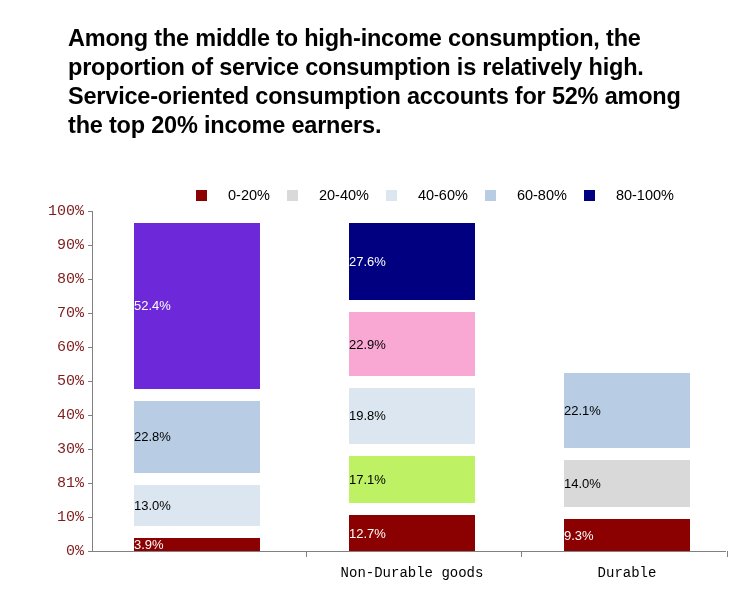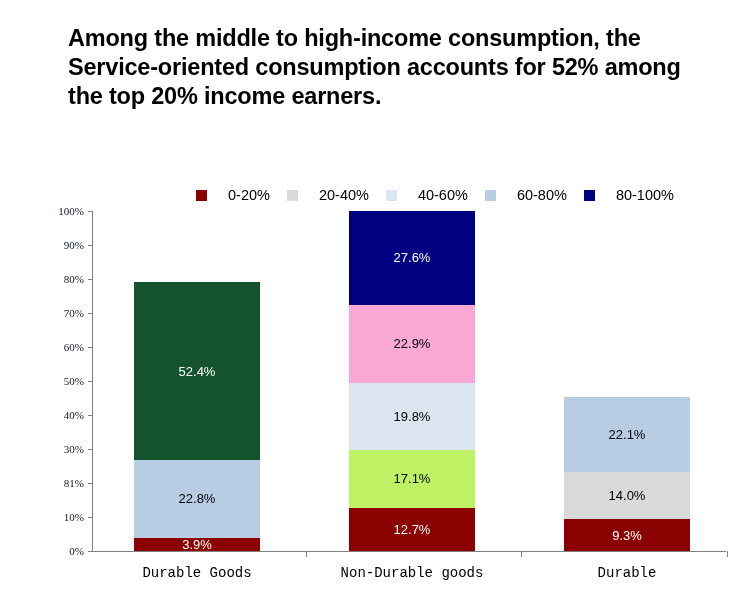--- a/index.html
+++ b/index.html
@@ -85,23 +85,23 @@
     left: -5px;
     width: 5px;
     height: 0;
     border-top: 1px solid #808080;
   }
   .y-tick-label {
     position: absolute;
     right: 100%;
     margin-right: 9px;
     transform: translateY(-50%);
-    font-family: Liberation Serif, serif;
-    font-size: 11px;
-    color: #0f172a;
+    font-family: Liberation Mono, monospace;
+    font-size: 15px;
+    color: #7f1d1d;
     white-space: nowrap;
   }
   .y-tick-row {
     position: absolute;
     left: 0;
     width: 0;
     height: 0;
   }
 
   .x-tick-line {
@@ -118,22 +118,22 @@
     bottom: 0;
     width: 126px;
     height: 100%;
     display: flex;
     flex-direction: column-reverse;
   }
   .seg {
     width: 100%;
     display: flex;
     align-items: center;
-    justify-content: center;
     box-sizing: border-box;
+    margin-top: 12px;
   }
   .seg-label {
     font-family: "Liberation Sans", sans-serif;
     font-size: 13px;
     line-height: 13px;
     white-space: nowrap;
   }
   .seg-label.dark { color: #000000; }
   .seg-label.light { color: #ffffff; }
 
@@ -147,20 +147,21 @@
     font-size: 14px;
     color: #000000;
     white-space: nowrap;
   }
 </style>
 </head>
 <body>
 
 <div id="title-block">
   <div class="title-line">Among the middle to high-income consumption, the</div>
+  <div class="title-line">proportion of service consumption is relatively high.</div>
   <div class="title-line">Service-oriented consumption accounts for 52% among</div>
   <div class="title-line">the top 20% income earners.</div>
 </div>
 
 <div id="chart-area">
 
   <div id="legend">
       <div class="legend-item">
         <span class="legend-swatch" style="background: rgb(139, 0, 0);"></span>
         <span class="legend-label">0-20%</span>
@@ -228,27 +229,29 @@
         <div class="y-tick-row" style="top: 0%;">
           <div class="y-tick-line"></div>
           <div class="y-tick-label">100%</div>
         </div>
       </div>
     <div id="bars-layer">
         <div class="bar" style="left: 41px;">
           <div class="seg" style="height: 3.9%; background: rgb(139, 0, 0);">
             <span class="seg-label light">3.9%</span>
           </div>
+          <div class="seg" style="height: 13%; background: rgb(220, 230, 241);">
+            <span class="seg-label dark">13.0%</span>
+          </div>
           <div class="seg" style="height: 22.8%; background: rgb(184, 204, 228);">
             <span class="seg-label dark">22.8%</span>
           </div>
-          <div class="seg" style="height: 52.4%; background: #14532d;">
+          <div class="seg" style="height: 52.4%; background: #6d28d9;">
             <span class="seg-label light">52.4%</span>
           </div>
-          <div class="x-cat-label" style="left: -37px;">Durable Goods</div>
         </div>
         <div class="bar" style="left: 256px;">
           <div class="seg" style="height: 12.7%; background: rgb(139, 0, 0);">
             <span class="seg-label light">12.7%</span>
           </div>
           <div class="seg" style="height: 17.1%; background: #bef264;">
             <span class="seg-label dark">17.1%</span>
           </div>
           <div class="seg" style="height: 19.8%; background: rgb(220, 230, 241);">
             <span class="seg-label dark">19.8%</span>

